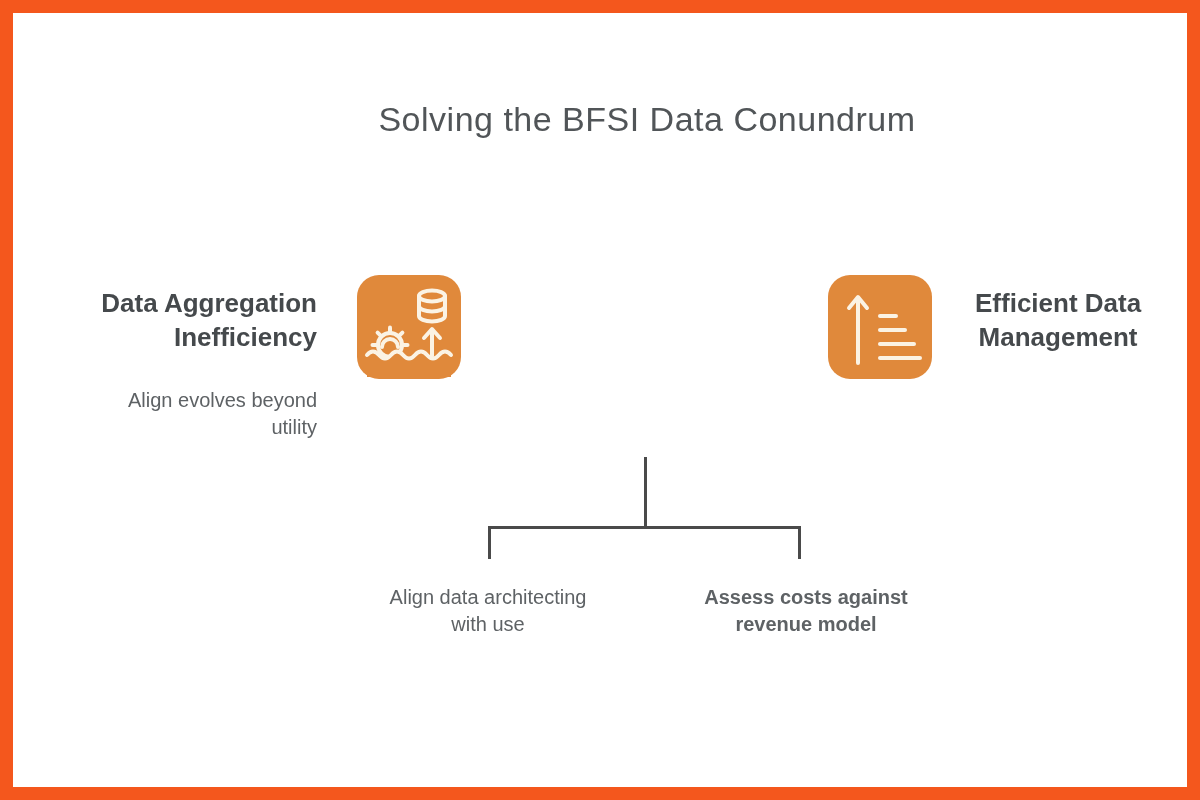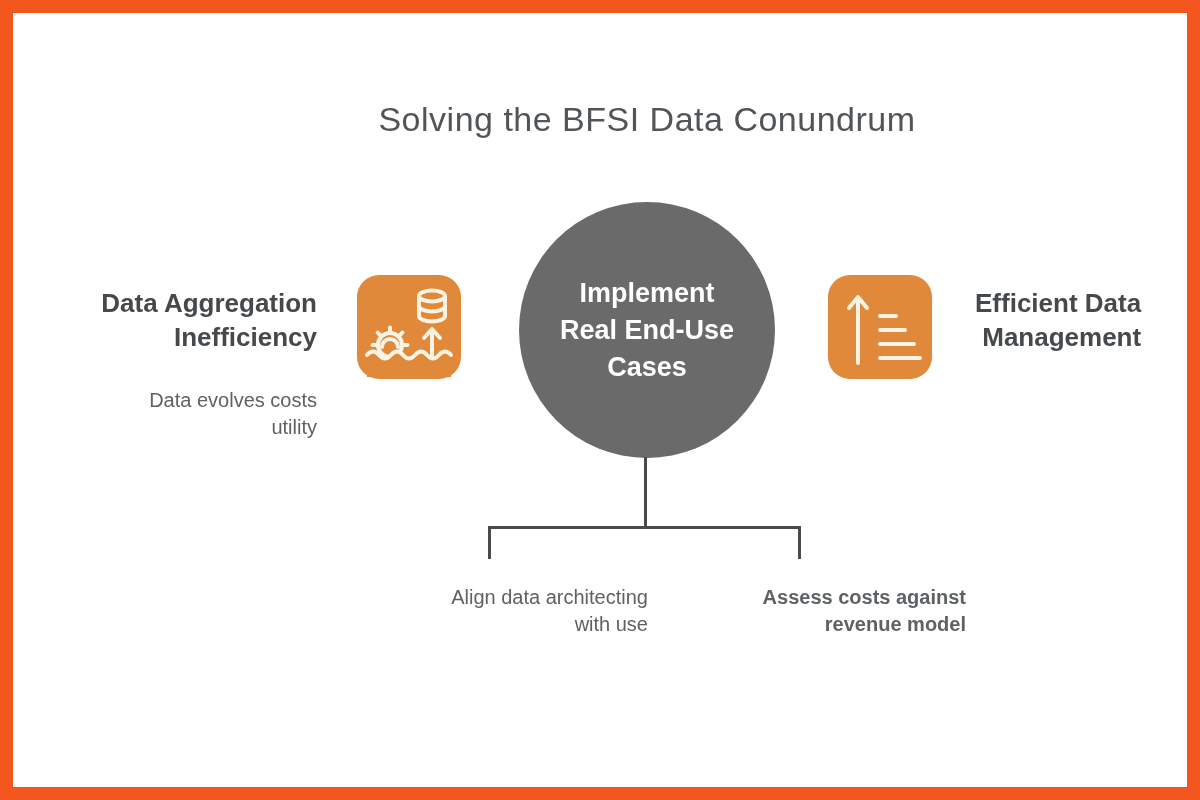--- a/index.html
+++ b/index.html
@@ -30,44 +30,44 @@
     width:104px;height:104px;border-radius:22px;background:var(--icon-bg);
     display:flex;align-items:center;justify-content:center;
   }
   .icon-tile svg{display:block;}
   #left-icon{left:344px;top:262px;}
   #right-icon{left:815px;top:262px;}
   .side-text{top:273px;}
   .side-text .heading{font-size:26px;font-weight:bold;line-height:34px;color:var(--heading-text);}
   .side-text .desc{margin-top:33px;font-size:20px;line-height:27px;color:var(--body-text);}
   #left-text{right:870px;text-align:right;}
-  #right-text{left:962px;text-align:right;}
+  #right-text{left:962px;text-align:center;}
   .line{background:var(--connector);}
   .stem{left:631px;top:444px;width:3px;height:70px;}
   .hbar{left:475px;top:513px;width:313px;height:3px;}
   .drop-left{left:475px;top:513px;width:3px;height:33px;}
   .drop-right{left:785px;top:513px;width:3px;height:33px;}
   .branch-label{
-    top:571px;width:320px;text-align:right;
+    top:571px;width:320px;text-align:center;
     font-size:20px;line-height:27px;color:var(--body-text);
   }
   #branch-label-0{left:315px;}
   #branch-label-1{left:633px;font-weight:bold;}
 </style>
 </head>
 <body>
 
 <div class="page">
 
   <div class="abs title pre">Solving the BFSI Data Conundrum</div>
 
   <div class="abs side-text" id="left-text">
     <div class="heading pre">Data Aggregation
 Inefficiency</div>
-    <div class="desc pre">Data evolves costs
+    <div class="desc pre">Align evolves beyond
 utility</div>
   </div>
 
   <div class="abs icon-tile" id="left-icon">
     <svg width="104" height="104" viewBox="0 0 104 104" fill="none" stroke="var(--icon-stroke)" stroke-width="4" stroke-linecap="round" stroke-linejoin="round">
 
       <circle cx="33" cy="70" r="12"></circle>
       <path d="M45.5 70 L50.5 70"></path>
       <path d="M41.8 78.8 L45.4 82.4"></path>
       <path d="M33 82.5 L33 87.5"></path>
@@ -83,25 +83,20 @@
 
       <path d="M75 81 V56"></path>
       <path d="M67 63 L75 54 L83 63"></path>
 
       <ellipse cx="75" cy="21" rx="13" ry="5.5"></ellipse>
       <path d="M62 21 V41 a13 5.5 0 0 0 26 0 V21"></path>
       <path d="M62 31 a13 5.5 0 0 0 26 0"></path>
     </svg>
   </div>
 
-  <div class="abs center-circle">
-    <div class="pre">Implement
-Real End-Use
-Cases</div>
-  </div>
 
   <div class="abs icon-tile" id="right-icon">
     <svg width="104" height="104" viewBox="0 0 104 104" fill="none" stroke="var(--icon-stroke)" stroke-width="4" stroke-linecap="round" stroke-linejoin="round">
       <path d="M30 88 V24"></path>
       <path d="M21 33 L30 22 L39 33"></path>
       <path d="M52 41 H68"></path>
       <path d="M52 55 H77"></path>
       <path d="M52 69 H86"></path>
       <path d="M52 83 H92"></path>
     </svg>

